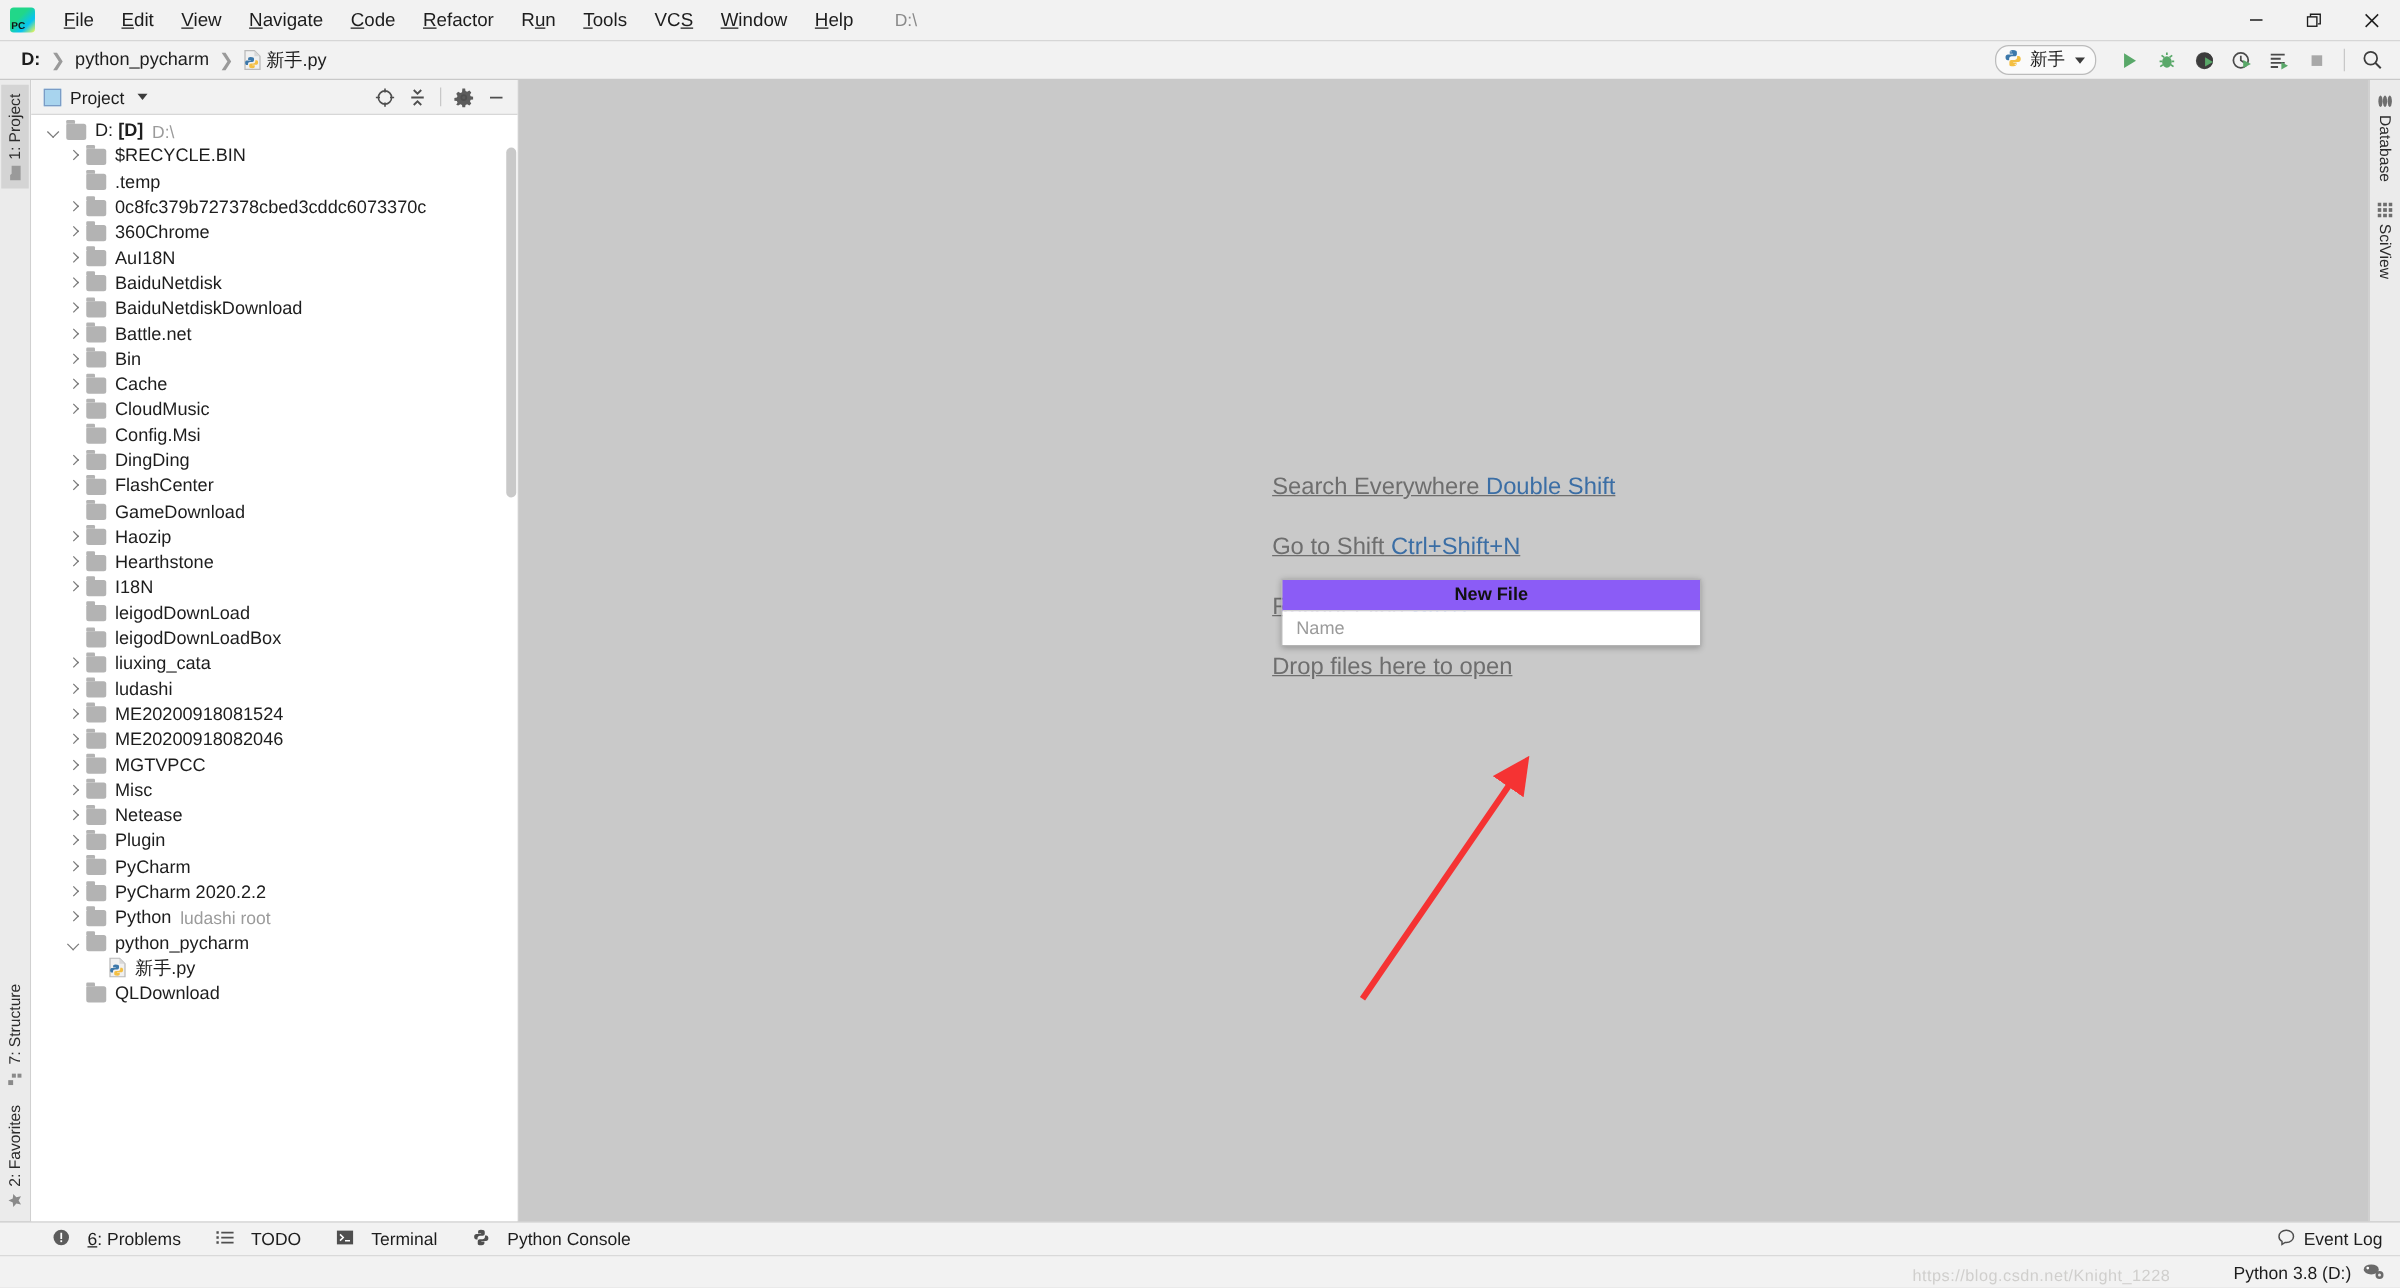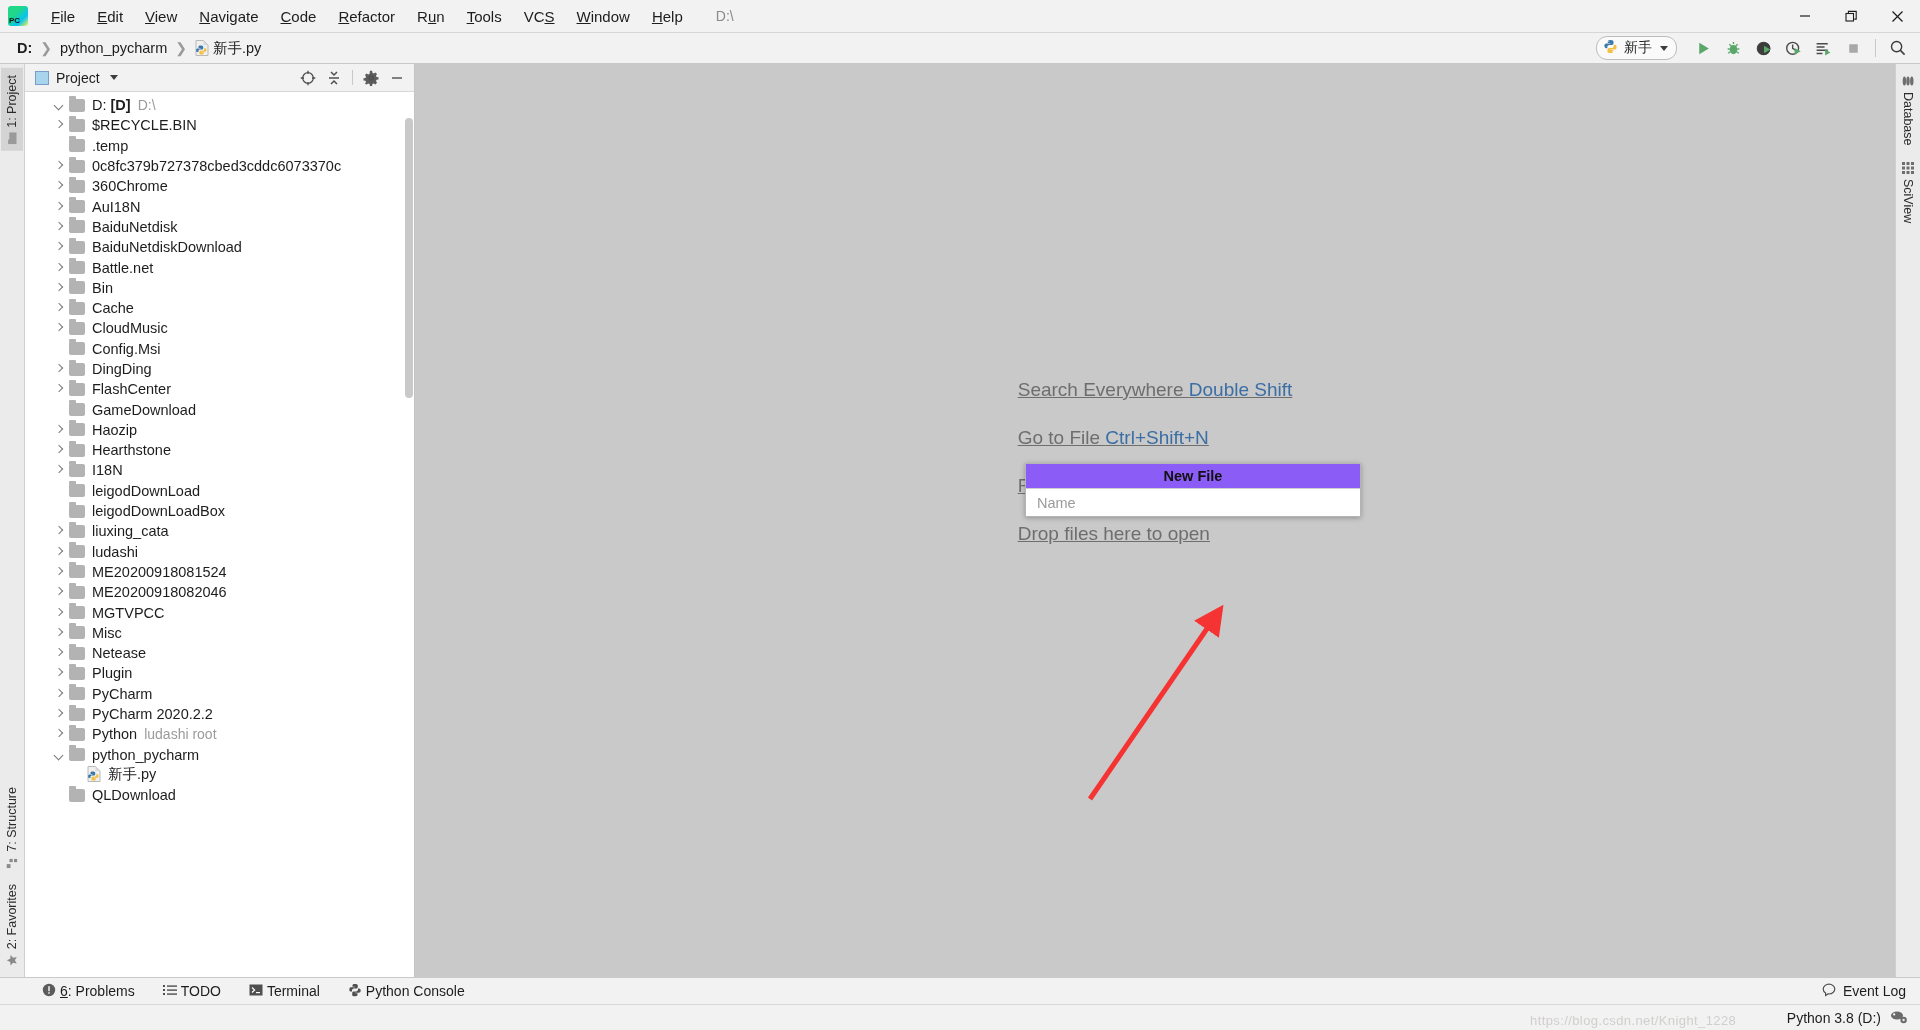--- a/index.html
+++ b/index.html
@@ -121,21 +121,21 @@
   }
   .hdr-actions { margin-left: auto; display: flex; align-items: center; gap: 4px; }
   .hdr-btn { width: 22px; height: 22px; display: flex; align-items: center; justify-content: center; border-radius: 3px;}
 
   .tree {
     flex: 1; overflow: hidden; position: relative;
     padding-top: 3px; background: #fff;
   }
   .row {
     display: flex; align-items: center; height: 20.3px;
-    font-size: 14.5px; white-space: nowrap; padding-left: 26px;
+    font-size: 14.5px; white-space: nowrap; padding-left: 10px;
   }
   .arrow {
     width: 16px; min-width: 16px; height: 16px; position: relative; margin-right: 2px;
   }
   .arrow.closed::before {
     content:""; position:absolute; left:5px; top:4px;
     width:5px; height:5px; border-right:1.6px solid #7a7a7a; border-top:1.6px solid #7a7a7a;
     transform: rotate(45deg);
   }
   .arrow.open::before {
@@ -199,21 +199,21 @@
   
   .annot { position: absolute; left: 0; top: 0; width: 1920px; height: 1030px; pointer-events: none; }
 
   
   .bottombar {
     height: 27px; min-height: 27px; background: #f2f2f2;
     border-top: 1px solid #c9c9c9;
     display: flex; align-items: center; padding-left: 28px;
     font-size: 14px; gap: 0;
   }
-  .bb-item { display: flex; align-items: center; gap: 4px; padding: 3px 14px; }
+  .bb-item { display: flex; align-items: center; gap: 14px; padding: 3px 14px; }
   .bb-item u { text-decoration: underline; }
   .bottombar .right { margin-left: auto; display: flex; align-items: center; padding-right: 14px; gap: 7px;}
 
   .statusbar {
     height: 26px; min-height: 26px; background: #f2f2f2;
     border-top: 1px solid #d9d9d9;
     display: flex; align-items: center; font-size: 14px; position: relative;
   }
   .statusbar .right { margin-left: auto; display: flex; align-items: center; gap: 9px; padding-right: 12px; }
   .watermark {
@@ -588,21 +588,21 @@
             <span class="arrow"></span>
             <span class="folder"></span>
             <span class="lbl">QLDownload</span>
           </div>
         </div>
     </div>
 
     <div class="editor">
       <div class="hints" id="hints">
           <div class="hint"><span>Search Everywhere </span><span class="key">Double Shift</span></div>
-          <div class="hint"><span>Go to File </span><span class="key">Ctrl+Shift+N</span></div>
+          <div class="hint"><span>Go to Shift </span><span class="key">Ctrl+Shift+N</span></div>
           <div class="hint"><span>Recent Files </span><span class="key">Ctrl+E</span></div>
           <div class="hint"><span>Drop files here to open</span></div>
         </div>
 
       <div class="newfile">
         <div class="newfile-title">New File</div>
         <div class="newfile-input">
           <input type="text" value="" placeholder="Name" style="">
         </div>
       </div>

